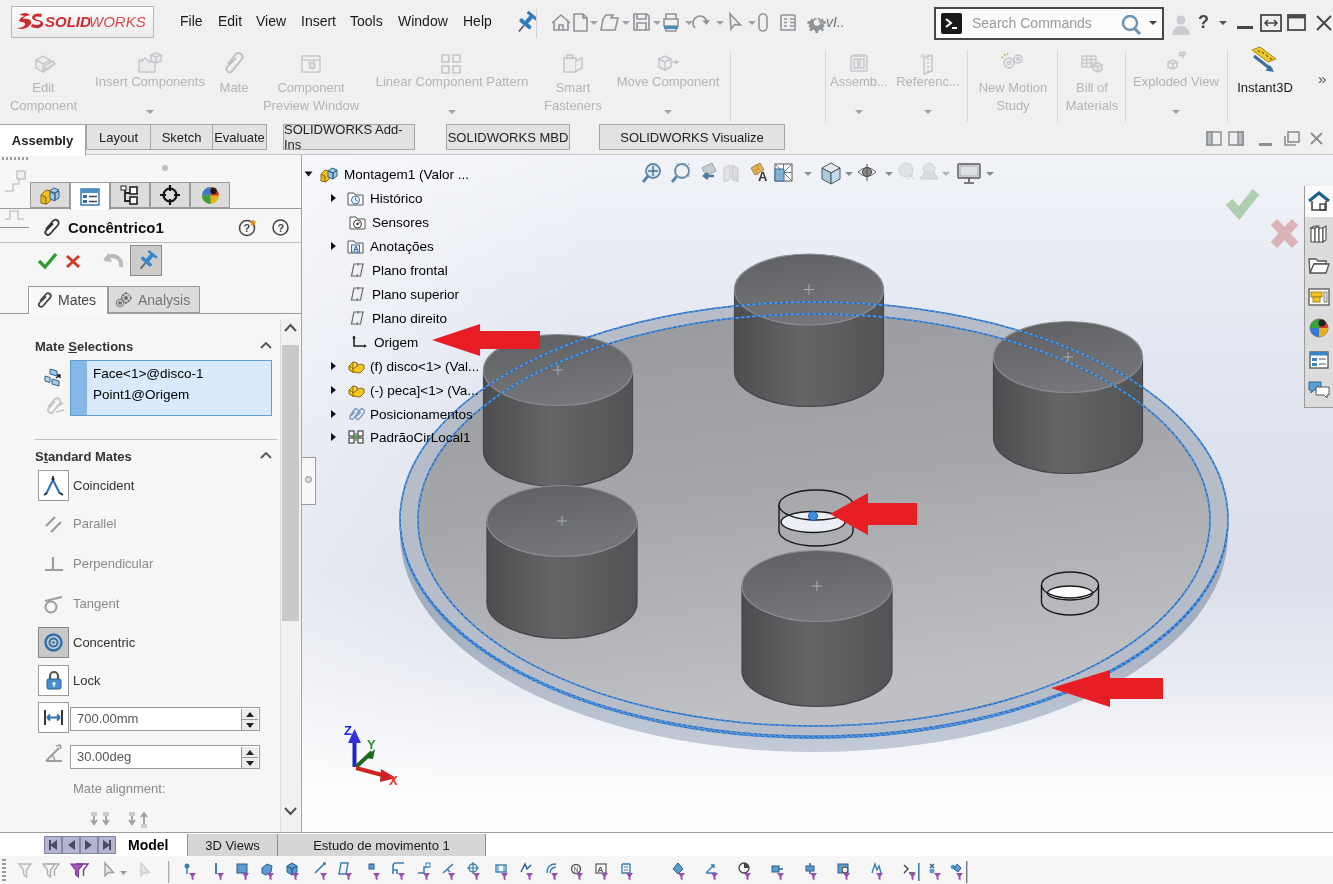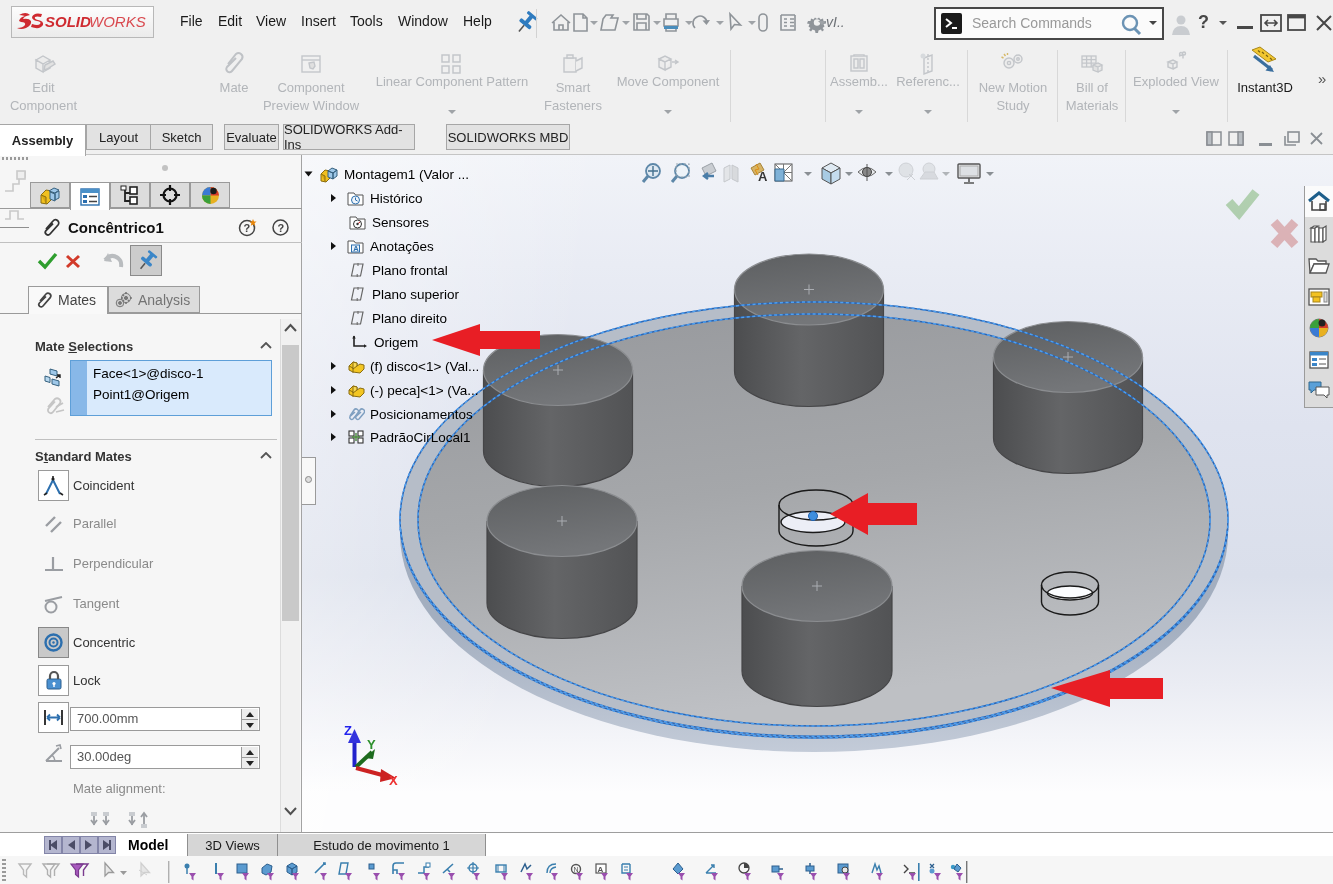--- a/index.html
+++ b/index.html
@@ -150,20 +150,33 @@
       <div class="ic">
           <svg width="24" height="24" viewBox="0 0 24 24">
             <g stroke="#c3c6ca" stroke-width="1.4" fill="#ececec">
               <path d="M4 8 l7 -4 7 4 -7 4 z M4 8 v8 l7 4 v-8 z M18 8 v8 l-7 4"></path>
               <path d="M13 13 l8 -4 2 3 -8 5 -3 1z" fill="#e2e2e2"></path>
             </g>
           </svg>
         </div>
       <div class="lb">Edit<br>Component</div>
     </div>
+    <div class="ri" style="left:92px;width:116px">
+      <div class="ic">
+          <svg width="26" height="24" viewBox="0 0 26 24">
+            <g stroke="#c3c6ca" stroke-width="1.4" fill="#ececec">
+              <path d="M2 8 h8 l2 2 h6 v10 h-16 z"></path>
+              <path d="M4 10 l4 -4 4 3"></path>
+              <path d="M14 3 l5 -2 5 2 -5 2 z M14 3 v6 l5 2 v-6 M24 3 v6 l-5 2"></path>
+            </g>
+          </svg>
+        </div>
+      <div class="lb" style="margin-top:-3px">Insert Components</div>
+      <div class="cr caret"></div>
+    </div>
     <div class="ri" style="left:208px;width:52px">
       <div class="ic">
           <svg width="24" height="26" viewBox="0 0 24 26">
             <path d="M6 14 L14 4 a4 4 0 0 1 6 5 L10 21 a3 3 0 0 1 -5 -4 L14 8" fill="none" stroke="#bfc2c6" stroke-width="2"></path>
           </svg>
         </div>
       <div class="lb">Mate</div>
     </div>
     <div class="ri" style="left:262px;width:98px">
       <div class="ic">
@@ -299,23 +312,24 @@
           </svg>
         </div>
       <div class="lb">Instant3D</div>
     </div>
     <div class="ab" style="left:1318px;top:24px;font-size:15px;color:#555">»</div>
   </div>
   <div id="tabrow">
     <div class="ctab act" style="left:0;width:86px;border-left:0">Assembly</div>
     <div class="ctab" style="left:86px;width:65px">Layout</div>
     <div class="ctab" style="left:150px;width:63px">Sketch</div>
-    <div class="ctab" style="left:224px;width:55px">Evaluate</div>
+    <div class="ctab" style="left:212px;width:55px">Evaluate</div>
     <div class="ctab" style="left:283px;width:132px">SOLIDWORKS Add-Ins</div>
     <div class="ctab" style="left:446px;width:124px">SOLIDWORKS MBD</div>
+    <div class="ctab" style="left:599px;width:186px">SOLIDWORKS Visualize</div>
     <svg class="ab" style="left:1206px;top:9px" width="40" height="16" viewBox="0 0 40 16">
         <g fill="none" stroke="#8a8f94" stroke-width="1.5">
           <rect x="1" y="1" width="14" height="13"></rect>
           <path d="M1 1 h5 v13 h-5 z" fill="#b9bec3"></path>
           <rect x="23" y="1" width="14" height="13"></rect>
           <path d="M32 1 h5 v13 h-5 z" fill="#b9bec3"></path>
         </g>
       </svg>
     <div class="ab" style="left:1259px;top:21px;width:13px;height:2.5px;background:#8a8f94"></div>
     <svg class="ab" style="left:1283px;top:8px" width="18" height="17" viewBox="0 0 18 17">

